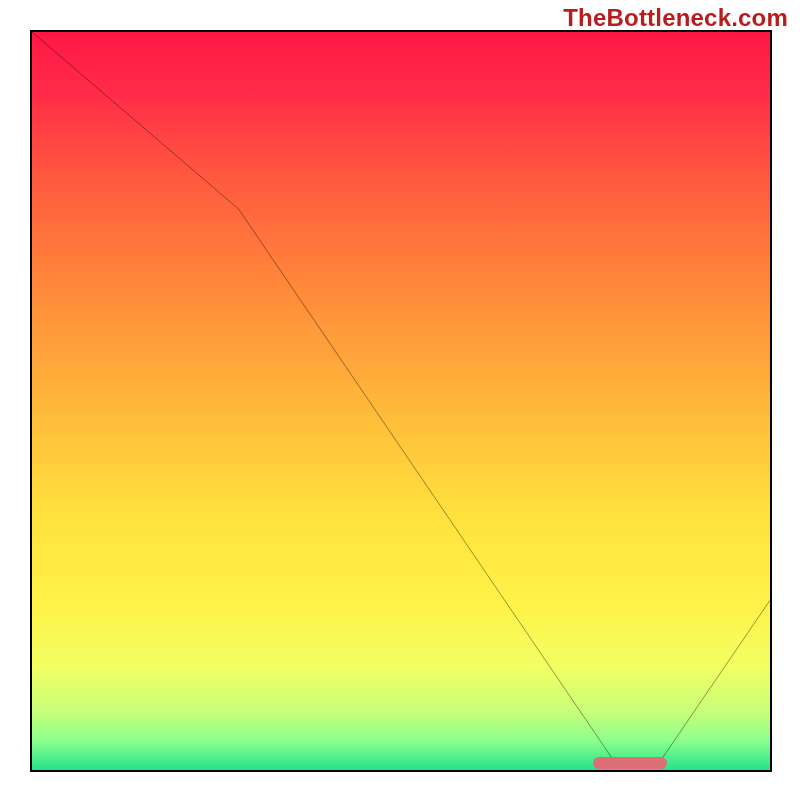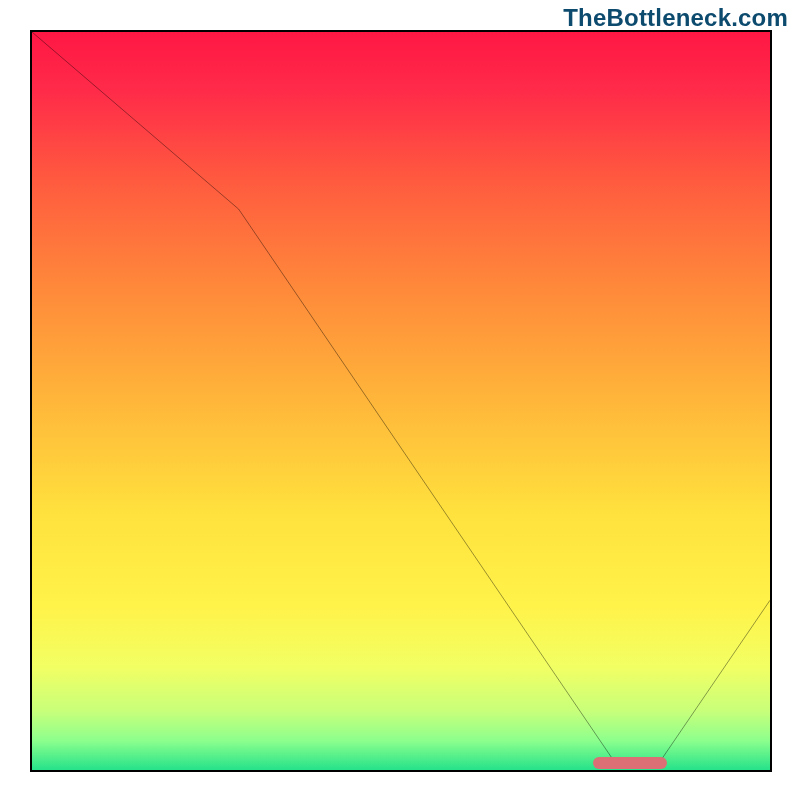--- a/index.html
+++ b/index.html
@@ -15,21 +15,21 @@
     position: relative;
     width: 800px;
     height: 800px;
   }
   .watermark {
     position: absolute;
     top: 4px;
     right: 12px;
     font-size: 24px;
     font-weight: bold;
-    color: #0c4a6e;
+    color: #b91c1c;
     letter-spacing: 0.2px;
     z-index: 10;
   }
   .plot-area {
     position: absolute;
     left: 30px;
     top: 30px;
     width: 742px;
     height: 742px;
     box-sizing: border-box;

